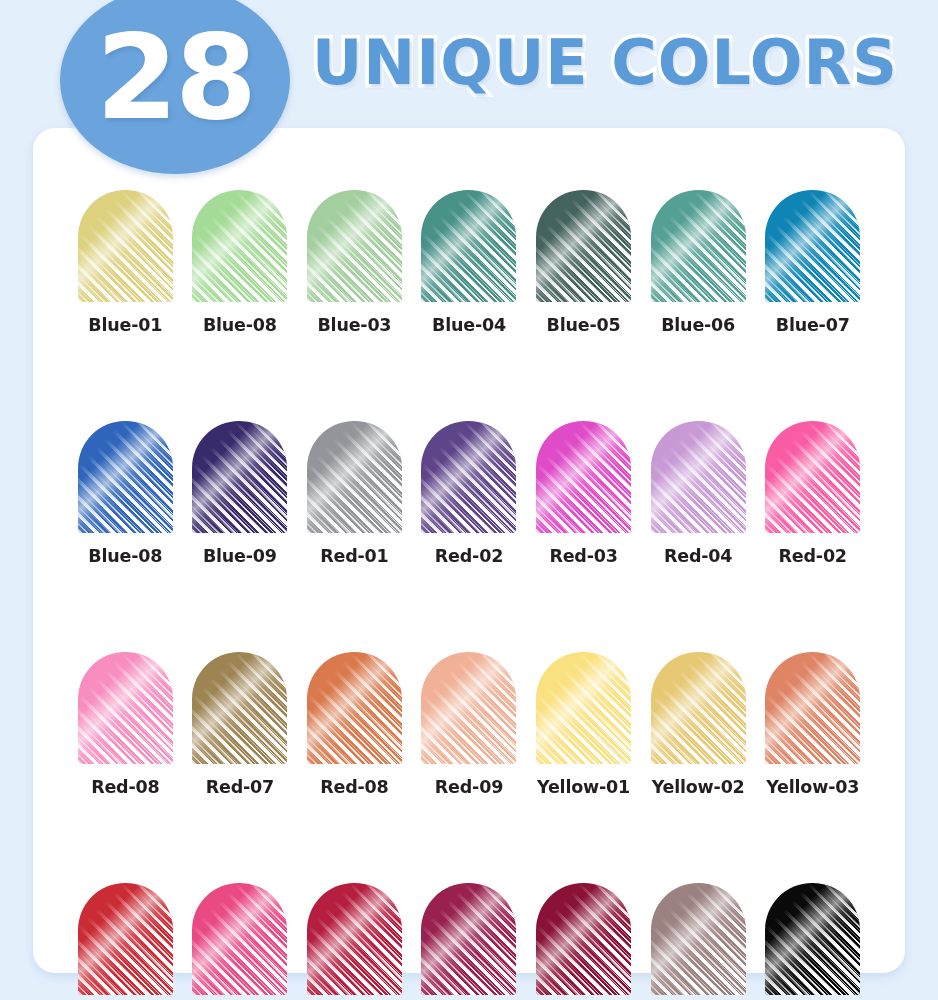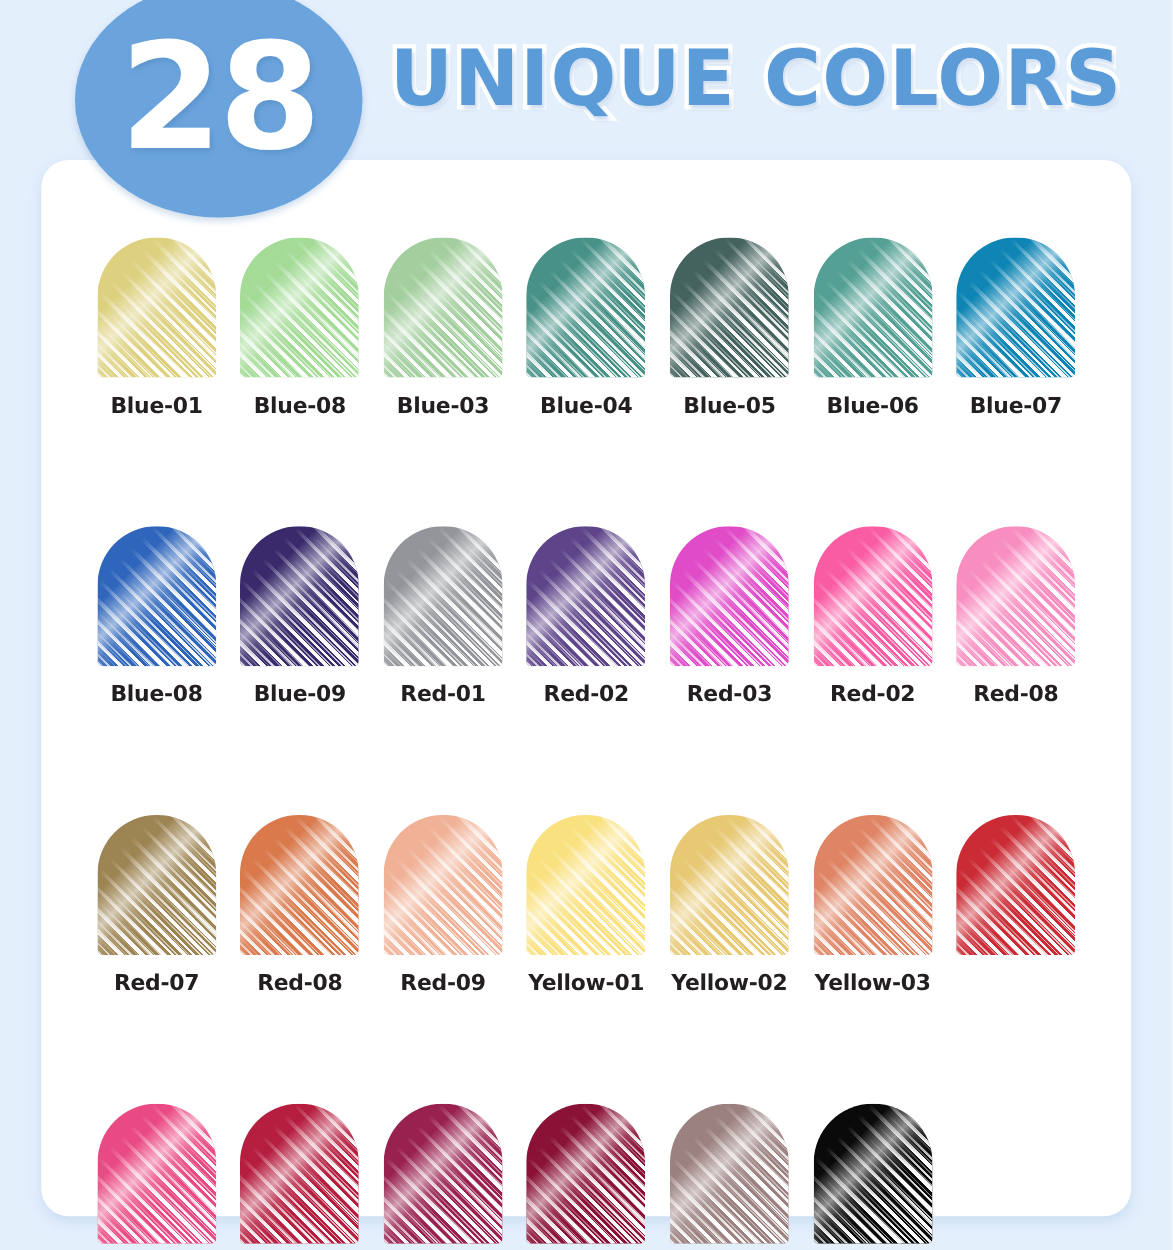--- a/index.html
+++ b/index.html
@@ -310,20 +310,30 @@
           <div class="chip-base" style="background: rgb(224, 75, 200);"></div>
           <div class="chip-hatch-wide"></div>
           <div class="chip-hatch-fine"></div>
           <div class="chip-hatch-thin"></div>
           <div class="chip-streak"></div>
         </div>
         <div class="swatch-label">Red-03</div>
       </div>
       <div class="swatch-cell">
         <div class="swatch-chip">
+          <div class="chip-base" style="background: rgb(199, 154, 213);"></div>
+          <div class="chip-hatch-wide"></div>
+          <div class="chip-hatch-fine"></div>
+          <div class="chip-hatch-thin"></div>
+          <div class="chip-streak"></div>
+        </div>
+        <div class="swatch-label">Red-04</div>
+      </div>
+      <div class="swatch-cell">
+        <div class="swatch-chip">
           <div class="chip-base" style="background: rgb(250, 92, 164);"></div>
           <div class="chip-hatch-wide"></div>
           <div class="chip-hatch-fine"></div>
           <div class="chip-hatch-thin"></div>
           <div class="chip-streak"></div>
         </div>
         <div class="swatch-label">Red-02</div>
       </div>
       <div class="swatch-cell">
         <div class="swatch-chip">

